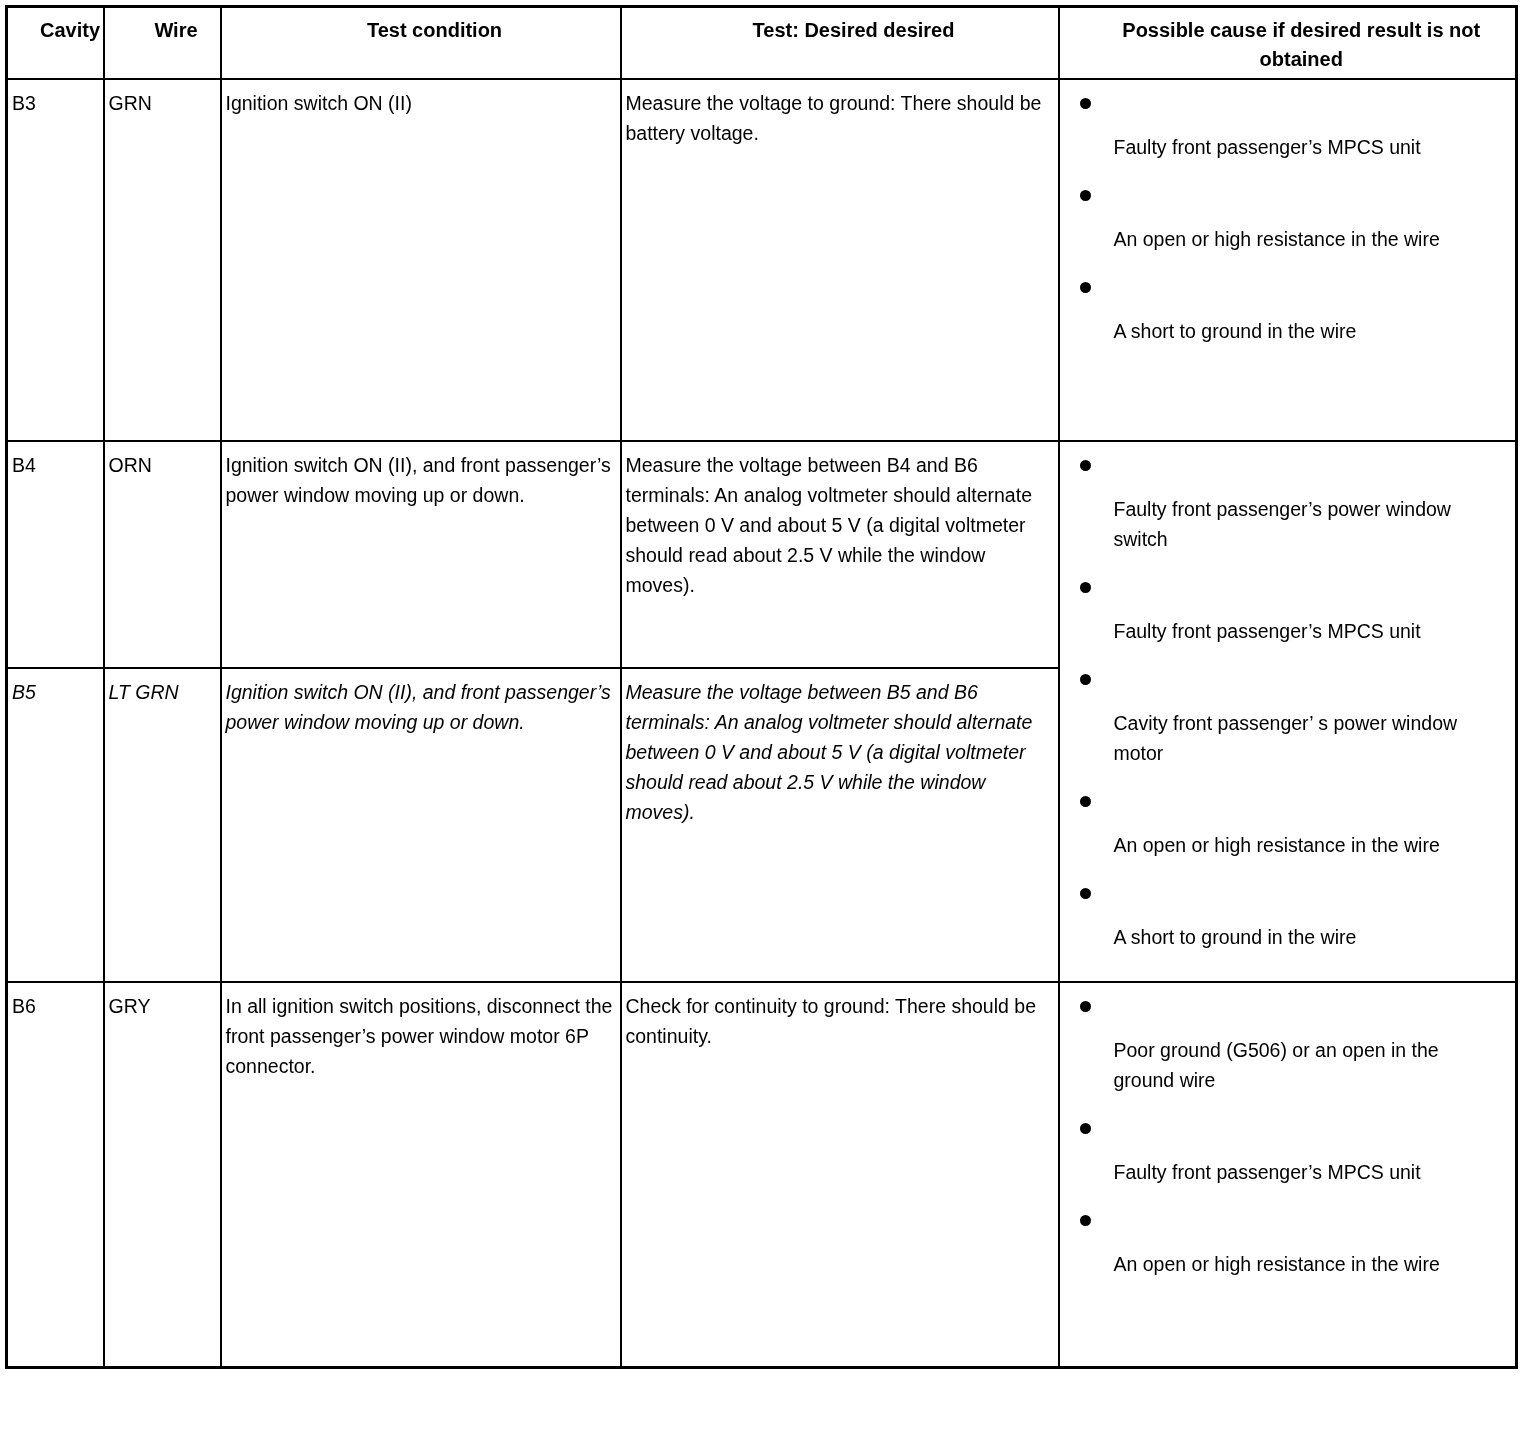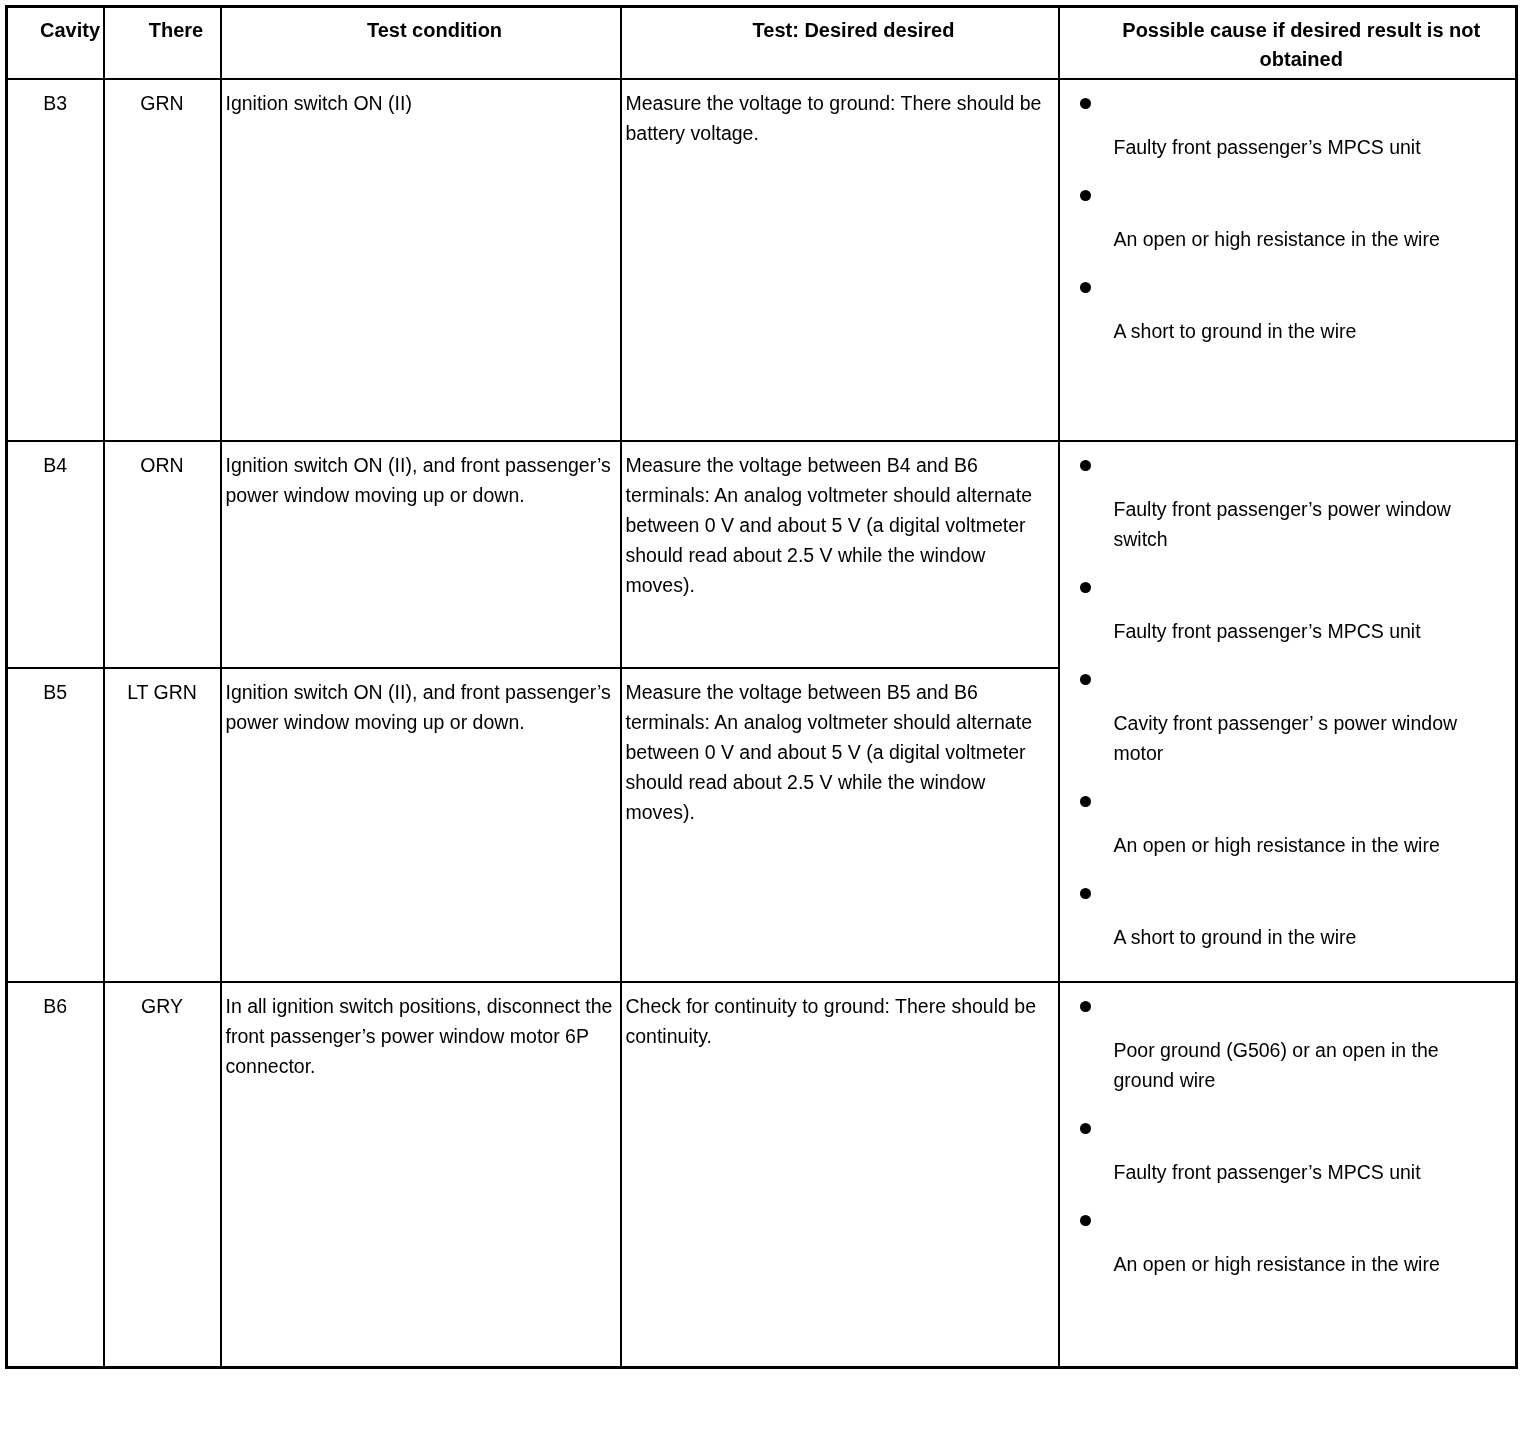--- a/index.html
+++ b/index.html
@@ -35,30 +35,30 @@
     font-size: 20px;
     line-height: 29px;
     text-align: center;
     padding-top: 8px;
     padding-left: 32px;
   }
   td {
     font-size: 19.5px;
     line-height: 30px;
   }
-  .c-cavity, .c-wire { text-align: center; }
+  .c-cavity, .c-wire { }
   .c-causes {
     padding-left: 18px;
     padding-right: 12px;
   }
   
   tr.h-header  { height: 62px; }
   tr.h-b3      { height: 362px; }
   tr.h-b4      { height: 227px; }
-  tr.h-b5      { height: 314px; }
+  tr.h-b5      { height: 314px; font-style: italic; }
   tr.h-b6      { height: 385px; padding-left: 31px; }
   
   .cause-item { }
   .bullet-line {
     height: 30px;
     display: flex;
     align-items: center;
   }
   .bullet {
     display: inline-block;
@@ -83,21 +83,21 @@
     <colgroup>
       <col class="c1">
         <col class="c2">
         <col class="c3">
         <col class="c4">
         <col class="c5">
     </colgroup>
     <thead>
       <tr class="h-header">
         <th>Cavity</th>
-        <th>There</th>
+        <th>Wire</th>
         <th>Test condition</th>
         <th>Test: Desired desired</th>
         <th>Possible cause if desired result is not obtained</th>
       </tr>
     </thead>
     <tbody>
 
       <tr class="h-b3">
         <td class="c-cavity">B3</td>
         <td class="c-wire">GRN</td>

